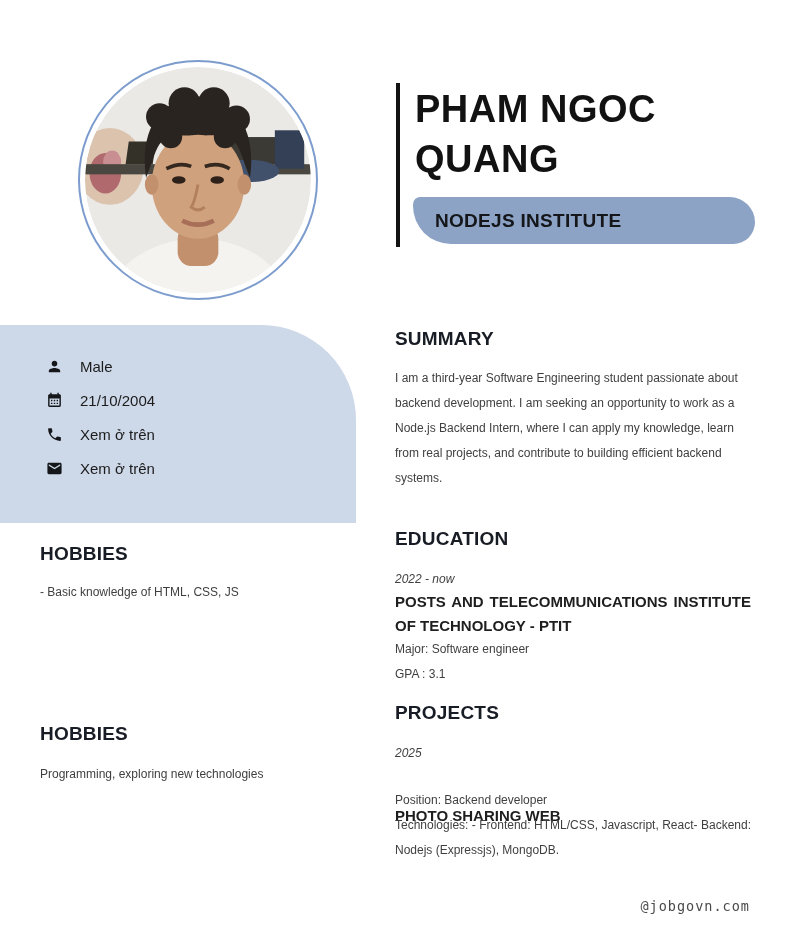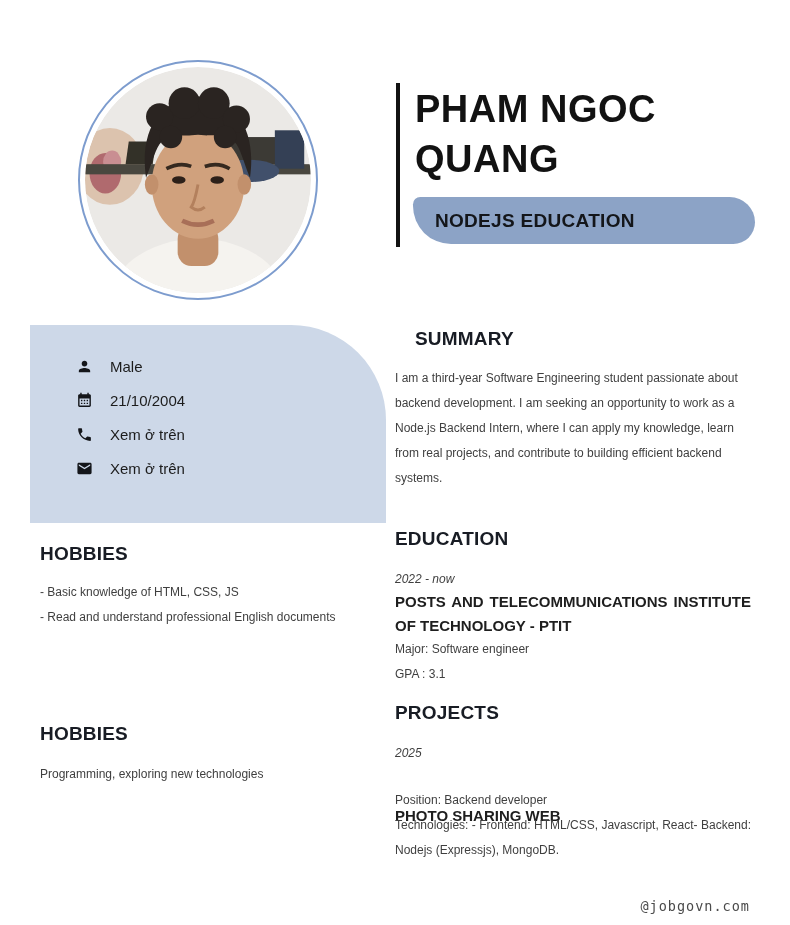--- a/index.html
+++ b/index.html
@@ -42,21 +42,20 @@
     border-radius:8px 28px 24px 42px;
     display:flex;align-items:center;padding-left:22px;
   }
   .banner span{font-size:19px;font-weight:700;color:#14161a;letter-spacing:.3px;}
 
   
   .info-panel{
     left:0;top:325px;width:356px;height:198px;background:var(--panel);
     border-top-right-radius:95px;
     padding:24px 0 0 45px;
-    margin-left:30px;
   }
   .info-row{display:flex;align-items:center;height:34px;}
   .info-row .ic{width:18px;height:18px;flex:0 0 18px;display:flex;align-items:center;justify-content:center;}
   .info-row .ic svg{width:17px;height:17px;fill:#14161a;}
   .info-row .txt{margin-left:17px;font-size:15px;color:#1c1c1c;}
 
   
   .sec-heading{font-size:19px;font-weight:700;color:var(--heading);letter-spacing:.2px;}
   .body-text{font-size:12px;line-height:25px;color:var(--body);}
   .italic{font-style:italic;}
@@ -64,21 +63,21 @@
   .justify{text-align:justify;}
 
   
   .skills-head{left:40px;top:543px;}
   .skills-body{left:40px;top:580px;width:318px;}
   .hobbies-head{left:40px;top:723px;}
   .hobbies-body{left:40px;top:762px;width:318px;}
 
   
   .rcol{left:395px;width:356px;}
-  .summary-head{top:328px;margin-left:20px;}
+  .summary-head{top:328px;}
   .summary-body{top:366px;}
   .education-head{top:528px;}
   .edu-period{top:567px;}
   .edu-school{top:590px;font-size:15px;line-height:23.5px;}
   .edu-major{top:637px;}
   .edu-gpa{top:662px;}
   .projects-head{top:702px;}
   .proj-period{top:741px;}
   .proj-name{top:804px;font-size:15px;line-height:23px;}
   .proj-position{top:788px;}
@@ -138,21 +137,21 @@
 
       <path d="M50 52 q-1.5 8 -3 10 q3 2.5 6 0" stroke="#b3805d" stroke-width="1.3" fill="none"></path>
       <path d="M43 68 q7 3.5 14 0" stroke="#a86f58" stroke-width="2" fill="none"></path>
     </g>
   </svg>
 </div>
 
 <div class="abs name-bar"></div>
 <div class="abs name">PHAM NGOC QUANG</div>
 <div class="abs banner">
-  <span>NODEJS EDUCATION</span>
+  <span>NODEJS INSTITUTE</span>
 </div>
 
 <div class="abs info-panel">
   <div class="info-row">
     <span class="ic">
       <svg viewBox="0 0 24 24">
           <path d="M12 12c2.21 0 4-1.79 4-4s-1.79-4-4-4-4 1.79-4 4 1.79 4 4 4zm0 2c-2.67 0-8 1.34-8 4v2h16v-2c0-2.66-5.33-4-8-4z"></path>
         </svg>
     </span>
     <span class="txt">Male</span>
@@ -179,21 +178,20 @@
           <path d="M20 4H4c-1.1 0-1.99.9-1.99 2L2 18c0 1.1.9 2 2 2h16c1.1 0 2-.9 2-2V6c0-1.1-.9-2-2-2zm0 4l-8 5-8-5V6l8 5 8-5v2z"></path>
         </svg>
     </span>
     <span class="txt">Xem ở trên</span>
   </div>
 </div>
 
 <div class="abs sec-heading skills-head">HOBBIES</div>
 <div class="abs body-text skills-body">
   <div>- Basic knowledge of HTML, CSS, JS</div>
-  <div>- Read and understand professional English documents</div>
 </div>
 
 <div class="abs sec-heading hobbies-head">HOBBIES</div>
 <div class="abs body-text hobbies-body">Programming, exploring new technologies</div>
 
 <div class="abs rcol sec-heading summary-head">SUMMARY</div>
 <div class="abs rcol body-text summary-body">I am a third-year Software Engineering student passionate about backend development. I am seeking an opportunity to work as a Node.js Backend Intern, where I can apply my knowledge, learn from real projects, and contribute to building efficient backend systems.</div>
 
 <div class="abs rcol sec-heading education-head">EDUCATION</div>
 <div class="abs rcol body-text italic edu-period">2022 - now</div>

